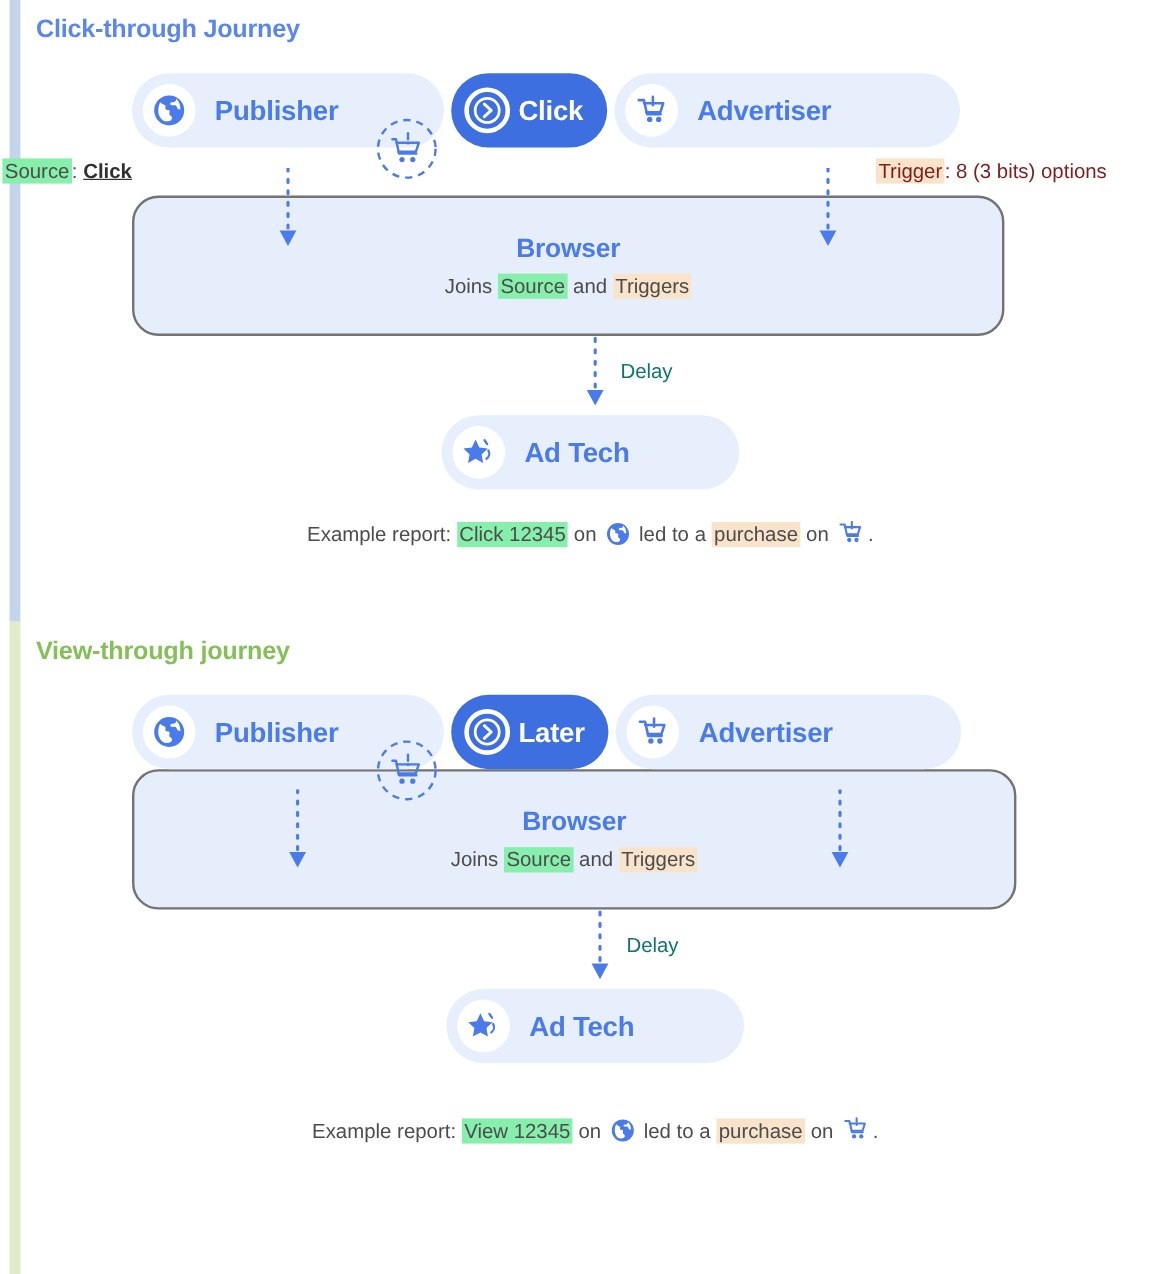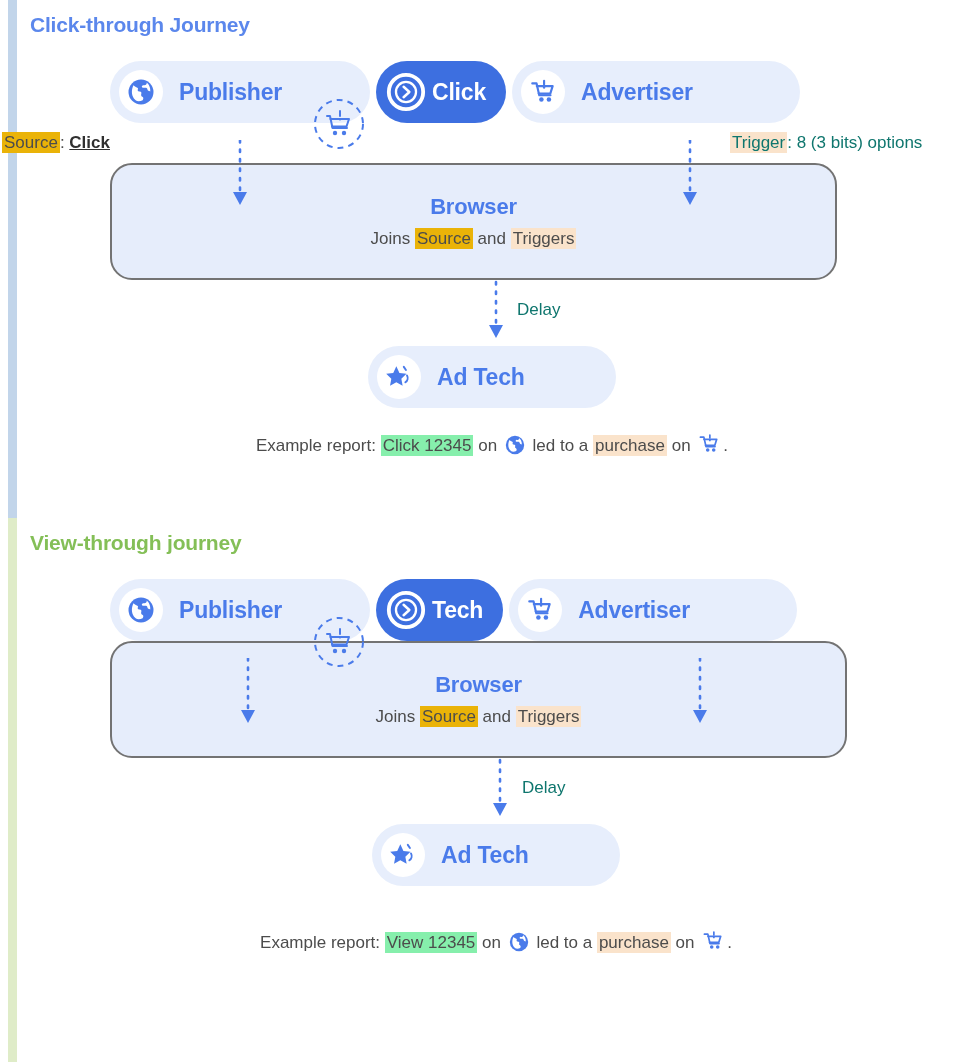--- a/index.html
+++ b/index.html
@@ -115,24 +115,24 @@
     top: 0;
     font-size: 17px;
     color: #4c4c4c;
     white-space: nowrap;
   }
   .annot-right {
     position: absolute;
     left: 700px;
     top: 0;
     font-size: 17px;
-    color: #0f766e;
+    color: #7f1d1d;
     white-space: nowrap;
   }
-  .hl-source { background: #eab308; padding: 1px 2px; }
+  .hl-source { background: #86efac; padding: 1px 2px; }
   .hl-trigger { background: #fae3cb; padding: 1px 2px; }
   .annot-left u { text-decoration: underline; font-weight: bold; color: #303030; }
 
   
   .browser-box {
     margin-left: 80px;
     width: 727px;
     height: 117px;
     box-sizing: border-box;
     border: 2px solid #737373;
@@ -324,21 +324,21 @@
       </div>
 
       <div class="pill pill-solid pill-click">
         <span class="pill-icon">
           <svg width="42" height="42" viewBox="0 0 44 44">
             <circle cx="22" cy="22" r="18" fill="none" stroke="#ffffff" stroke-width="4"></circle>
             <circle cx="22" cy="22" r="10.5" fill="none" stroke="#ffffff" stroke-width="2.4"></circle>
             <path d="M19.5 16.5 L25.5 22 L19.5 27.5" fill="none" stroke="#ffffff" stroke-width="2.6" stroke-linecap="round" stroke-linejoin="round"></path>
           </svg>
         </span>
-        <span class="pill-label">Tech</span>
+        <span class="pill-label">Later</span>
       </div>
 
       <div class="pill pill-soft" id="pill-advertiser-2">
         <span class="pill-icon">
           <svg width="30" height="30" viewBox="0 0 28 28">
             <path d="M4 6 L8 6 L10.5 17 L21 17" fill="none" stroke="#4a7bea" stroke-width="2" stroke-linecap="round" stroke-linejoin="round"></path>
             <path d="M8.2 8.5 L23 8.5 L20.8 15.5 L10 15.5" fill="none" stroke="#4a7bea" stroke-width="2" stroke-linecap="round" stroke-linejoin="round"></path>
             <line x1="15" y1="3.5" x2="15" y2="7" stroke="#4a7bea" stroke-width="2" stroke-linecap="round"></line>
             <circle cx="15" cy="9.8" r="1.1" fill="#4a7bea"></circle>
             <circle cx="12.5" cy="21" r="2.1" fill="#4a7bea"></circle>

